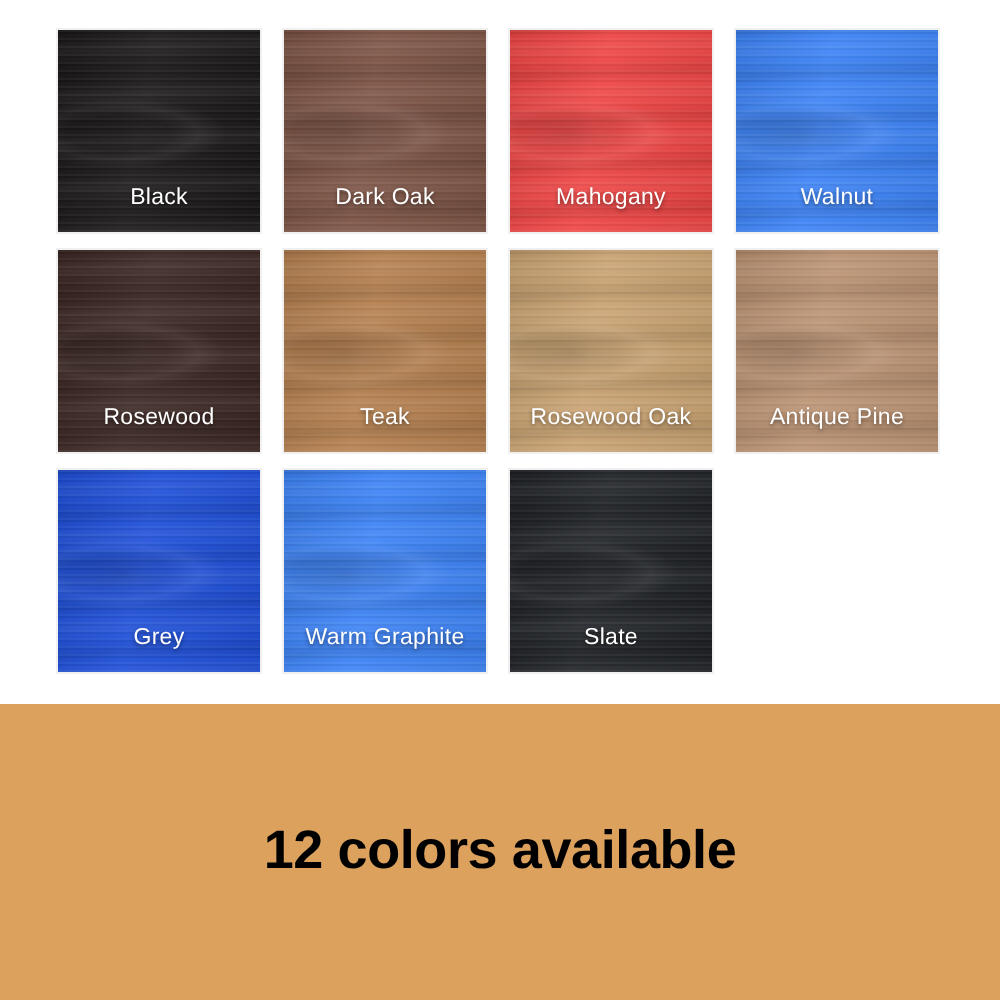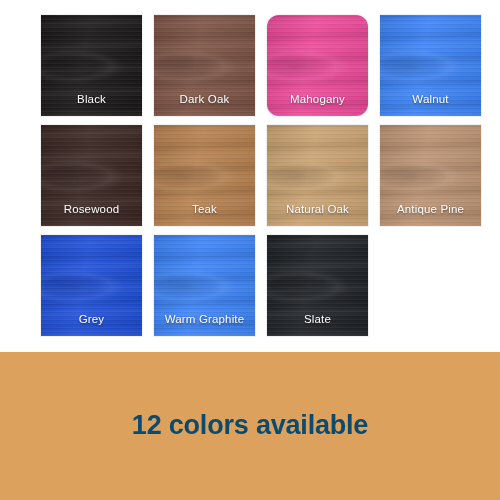--- a/index.html
+++ b/index.html
@@ -18,21 +18,21 @@
   #page {
     position: relative;
     width: 500px;
     height: 500px;
     background: #ffffff;
   }
 
   
   #swatch-grid {
     position: absolute;
-    left: 41px;
+    left: 29px;
     top: 15px;
     width: 441px;
     height: 321px;
     display: grid;
     grid-template-columns: repeat(4, 101px);
     grid-template-rows: repeat(3, 101px);
     column-gap: 12px;
     row-gap: 9px;
   }
 
@@ -150,21 +150,21 @@
         <div class="grain-fine"></div>
         <div class="swatch-label">Black</div>
       </div>
       <div class="swatch" style="background-color: rgb(123, 82, 67);">
         <div class="grain-shade"></div>
         <div class="grain-broad"></div>
         <div class="grain-knot"></div>
         <div class="grain-fine"></div>
         <div class="swatch-label">Dark Oak</div>
       </div>
-      <div class="swatch" style="background-color: #ec4899; border-radius: 12px;">
+      <div class="swatch" style="background-color: #ef4444;">
         <div class="grain-shade"></div>
         <div class="grain-broad"></div>
         <div class="grain-knot"></div>
         <div class="grain-fine"></div>
         <div class="swatch-label">Mahogany</div>
       </div>
       <div class="swatch" style="background-color: #3b82f6;">
         <div class="grain-shade"></div>
         <div class="grain-broad"></div>
         <div class="grain-knot"></div>
@@ -183,21 +183,21 @@
         <div class="grain-broad"></div>
         <div class="grain-knot"></div>
         <div class="grain-fine"></div>
         <div class="swatch-label">Teak</div>
       </div>
       <div class="swatch" style="background-color: rgb(201, 162, 113);">
         <div class="grain-shade"></div>
         <div class="grain-broad"></div>
         <div class="grain-knot"></div>
         <div class="grain-fine"></div>
-        <div class="swatch-label">Natural Oak</div>
+        <div class="swatch-label">Rosewood Oak</div>
       </div>
       <div class="swatch" style="background-color: rgb(187, 146, 114);">
         <div class="grain-shade"></div>
         <div class="grain-broad"></div>
         <div class="grain-knot"></div>
         <div class="grain-fine"></div>
         <div class="swatch-label">Antique Pine</div>
       </div>
       <div class="swatch" style="background-color: #1d4ed8;">
         <div class="grain-shade"></div>
@@ -216,16 +216,16 @@
       <div class="swatch" style="background-color: rgb(30, 33, 37);">
         <div class="grain-shade"></div>
         <div class="grain-broad"></div>
         <div class="grain-knot"></div>
         <div class="grain-fine"></div>
         <div class="swatch-label">Slate</div>
       </div>
     </div>
 
   <div id="banner" style="background-color: rgb(221, 161, 94);">
-    <span id="banner-text" style="color: #0c4a6e;">12 colors available</span>
+    <span id="banner-text" style="color: #000000;">12 colors available</span>
   </div>
 
 </div>
 
 </body></html>

